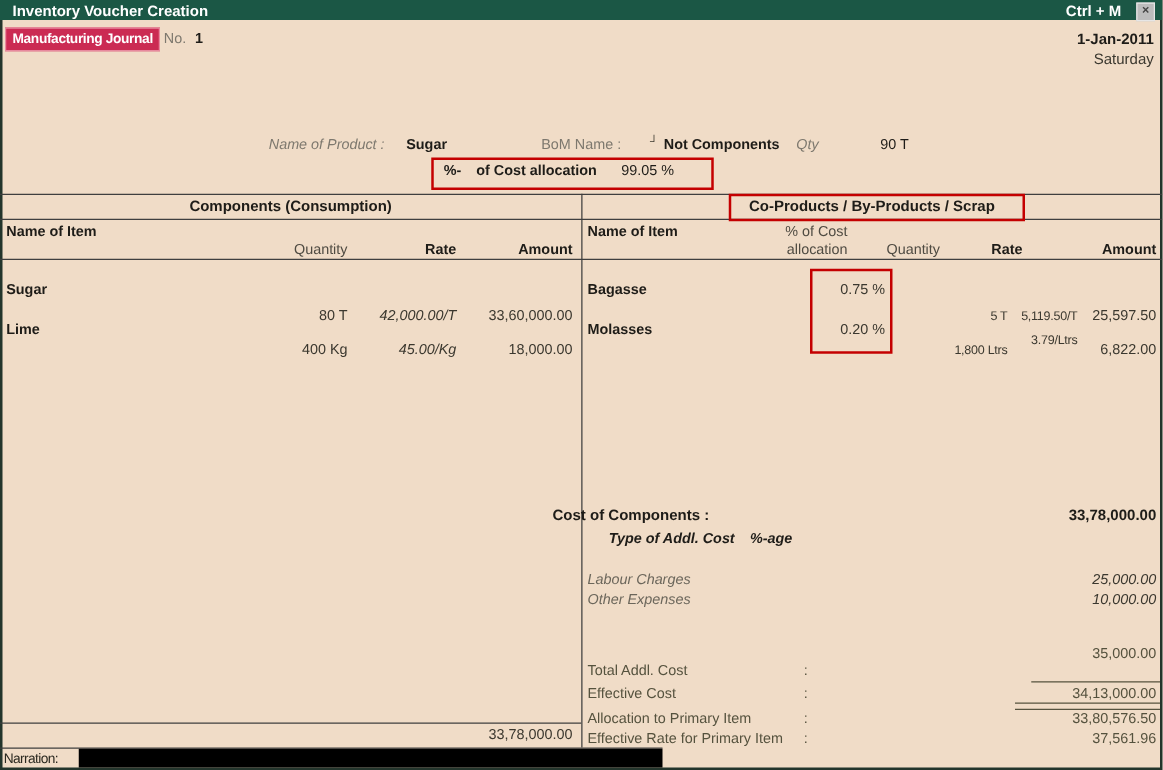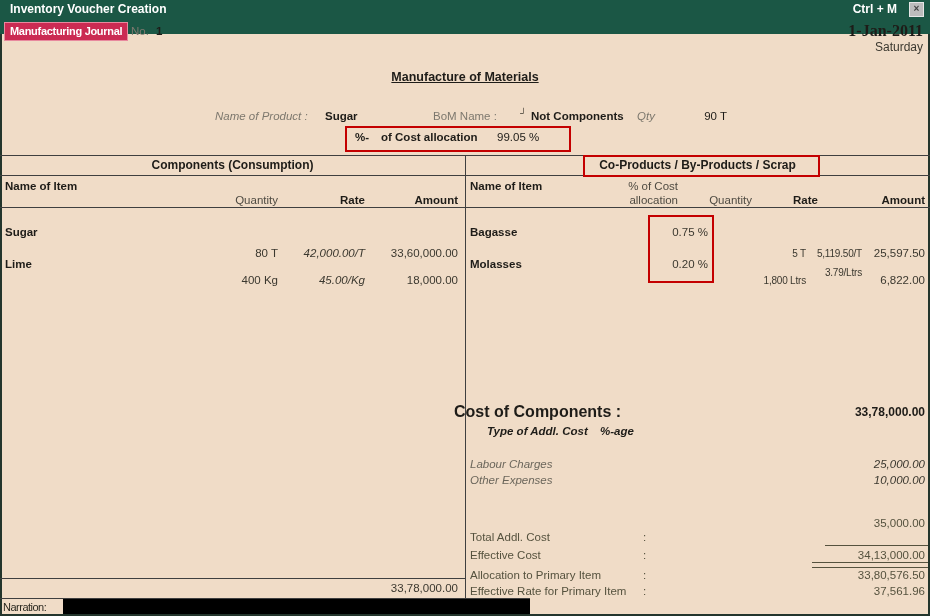--- a/index.html
+++ b/index.html
@@ -12,21 +12,21 @@
   }
   .abs{position:absolute;white-space:nowrap;line-height:14px;}
   .b{font-weight:bold;}
   .i{font-style:italic;}
   .gray{color:#7d786e;}
   .thin{color:#4f4b42;}
   .olive{color:#55523e;}
   .num{color:#3b382f;}
   .cond{font-size:10px;letter-spacing:-0.2px;}
   .titlebar{
-    position:absolute;left:0;top:0;width:930px;height:34px;
+    position:absolute;left:0;top:0;width:930px;height:16px;
     background:#1b5745;color:#fff;font-weight:bold;font-size:12px;
   }
   .badge{
     position:absolute;left:4px;top:22px;height:14px;
     background:#cb2b53;color:#fff;font-weight:bold;font-size:11px;
     letter-spacing:-0.3px;padding:1px 5px 2px 5px;
     border:1px solid #e8899e;line-height:14px;
   }
   .hline{position:absolute;height:1px;background:#3f3f3f;}
   .vline{position:absolute;width:1px;background:#3f3f3f;}
@@ -47,24 +47,23 @@
 
   <div class="titlebar">
     <div class="abs" style="left:10px;top:2px;">Inventory Voucher Creation</div>
     <div class="abs" style="right:33px;top:2px;">Ctrl + M</div>
     <div class="closebox">×</div>
   </div>
 
   <div class="badge">Manufacturing Journal</div>
   <div class="abs gray" style="left:131px;top:24px;">No.</div>
   <div class="abs b" style="left:156px;top:24px;">1</div>
-  <div class="abs b" style="right:7px;top:24px;font-size:16px;font-family:Liberation Serif, serif;">1-Jan-2011</div>
+  <div class="abs b" style="right:7px;top:24px;font-size:12px;">1-Jan-2011</div>
   <div class="abs num" style="right:7px;top:40px;font-size:12px;">Saturday</div>
 
-  <div class="abs b ulined" style="left:0;top:70px;width:930px;text-align:center;font-size:12.5px;">Manufacture of Materials</div>
 
   <div class="abs i gray" style="left:215px;top:109px;">Name of Product :</div>
   <div class="abs b" style="left:325px;top:109px;">Sugar</div>
   <div class="abs gray" style="left:433px;top:109px;">BoM Name :</div>
   <div class="abs" style="left:520px;top:106px;font-size:9px;color:#3b382f;">┘</div>
   <div class="abs b" style="left:531px;top:109px;">Not Components</div>
   <div class="abs i gray" style="left:637px;top:109px;">Qty</div>
   <div class="abs" style="right:203px;top:109px;">90 T</div>
 
   <div class="abs b" style="left:355px;top:130px;">%-</div>
@@ -110,21 +109,21 @@
   <div class="abs num" style="right:5px;top:246px;">25,597.50</div>
 
   <div class="abs b" style="left:470px;top:257px;">Molasses</div>
   <div class="abs num" style="right:222px;top:257px;">0.20 %</div>
   <div class="abs num cond" style="right:124px;top:274px;">1,800 Ltrs</div>
   <div class="abs num cond" style="right:68px;top:266px;">3.79/Ltrs</div>
   <div class="abs num" style="right:5px;top:273px;">6,822.00</div>
 
   <div class="redbox" style="left:648px;top:215px;width:62px;height:64px;"></div>
 
-  <div class="abs b" style="left:454px;top:405px;font-size:16px;">Cost of Components :</div>
+  <div class="abs b" style="left:442px;top:405px;font-size:12px;">Cost of Components :</div>
   <div class="abs b" style="right:5px;top:405px;font-size:12px;">33,78,000.00</div>
 
   <div class="abs b i" style="left:487px;top:424px;">Type of Addl. Cost</div>
   <div class="abs b i" style="left:600px;top:424px;">%-age</div>
 
   <div class="abs i" style="left:470px;top:457px;color:#6b665b;">Labour Charges</div>
   <div class="abs i num" style="right:5px;top:457px;">25,000.00</div>
   <div class="abs i" style="left:470px;top:473px;color:#6b665b;">Other Expenses</div>
   <div class="abs i num" style="right:5px;top:473px;">10,000.00</div>
 

